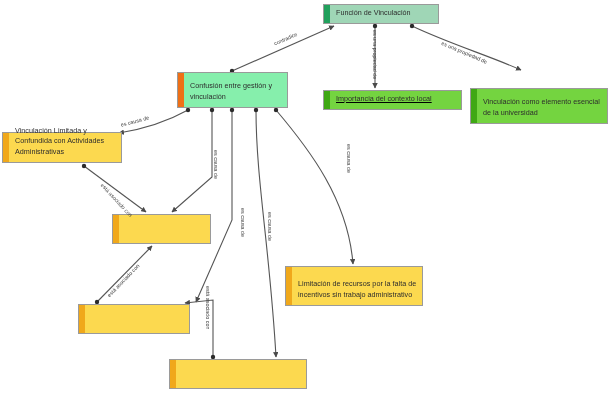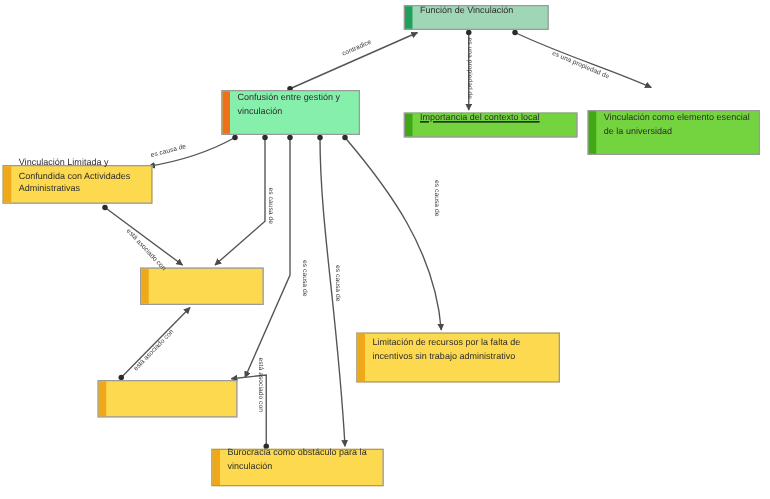--- a/index.html
+++ b/index.html
@@ -32,22 +32,22 @@
     border: 1px solid #9a9a9a;
     z-index: 5;
   }
   .node .accent {
     flex: 0 0 auto;
     width: 6px;
   }
   .node .body {
     flex: 1 1 auto;
     display: flex;
-    align-items: center;
-    padding: 3px 5px 16px 6px;
+    align-items: flex-end;
+    padding: 3px 5px 5px 6px;
   }
   .node .label {
     font-size: 7.2px;
     line-height: 1.45;
     color: #2d2d2d;
     letter-spacing: 0.02px;
   }
   
   .theme-teal      { background: #9fd6b6; }
   .theme-teal .accent   { background: #21a05c; }
@@ -139,25 +139,22 @@
         </div>
       </div>
       <div class="node theme-yellow" style="left: 112px; top: 214px; width: 99px; height: 30px;">
         <div class="accent"></div>
       </div>
       <div class="node theme-yellow" style="left: 78px; top: 304px; width: 112px; height: 30px;">
         <div class="accent"></div>
       </div>
       <div class="node theme-yellow" style="left: 169px; top: 359px; width: 138px; height: 30px;">
         <div class="accent"></div>
-        <div class="body">
-          <span class="label">Burocracia como obstáculo para la vinculación</span>
-        </div>
       </div>
-      <div class="node theme-yellow" style="left: 285px; top: 266px; width: 163px; height: 40px;">
+      <div class="node theme-yellow" style="left: 285px; top: 266px; width: 138px; height: 40px;">
         <div class="accent"></div>
         <div class="body">
           <span class="label">Limitación de recursos por la falta de incentivos sin trabajo administrativo</span>
         </div>
       </div>
     </div>
   <div id="label-layer">
       <div class="edge-label" style="left: 273px; top: 41px; transform: rotate(-24deg);">contradice</div>
       <div class="edge-label" style="left: 378px; top: 30px; transform: rotate(90deg);">es una propiedad de</div>
       <div class="edge-label" style="left: 443px; top: 40px; transform: rotate(23deg);">es una propiedad de</div>

